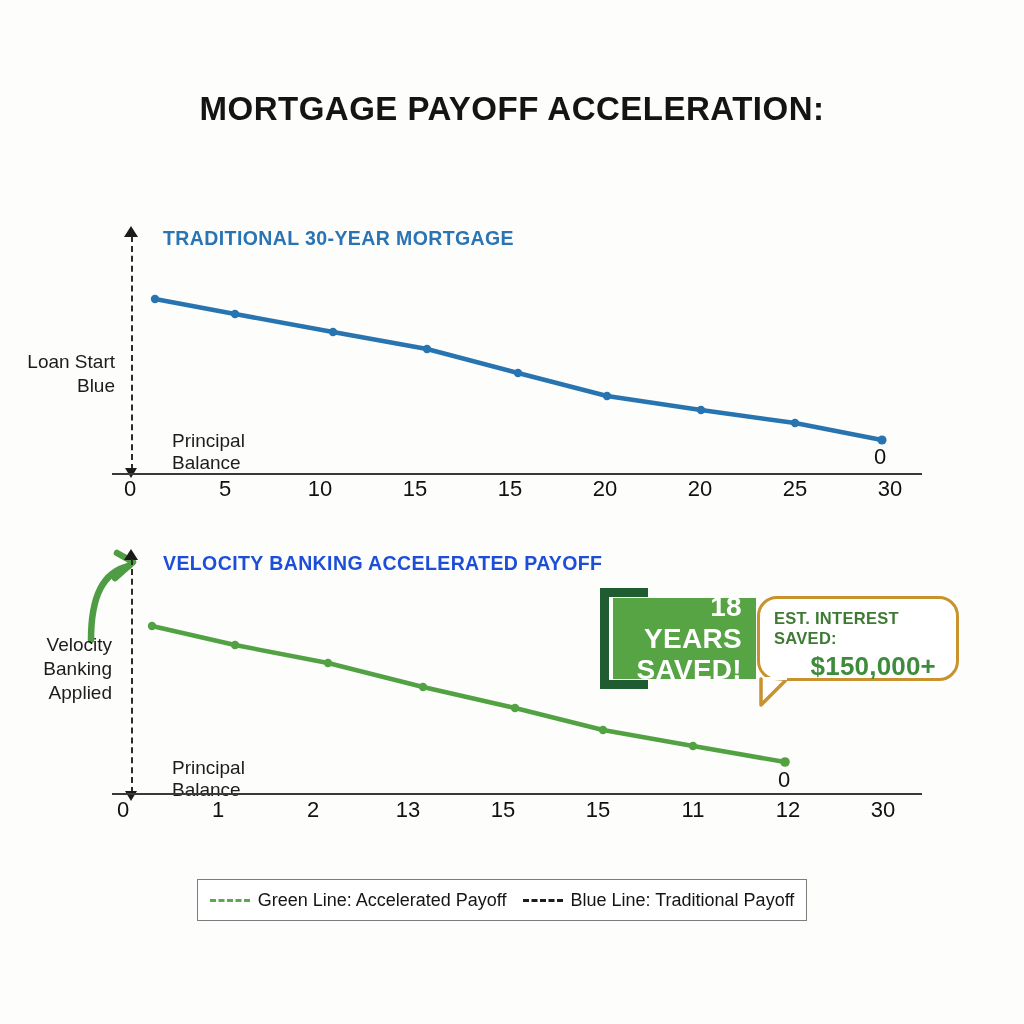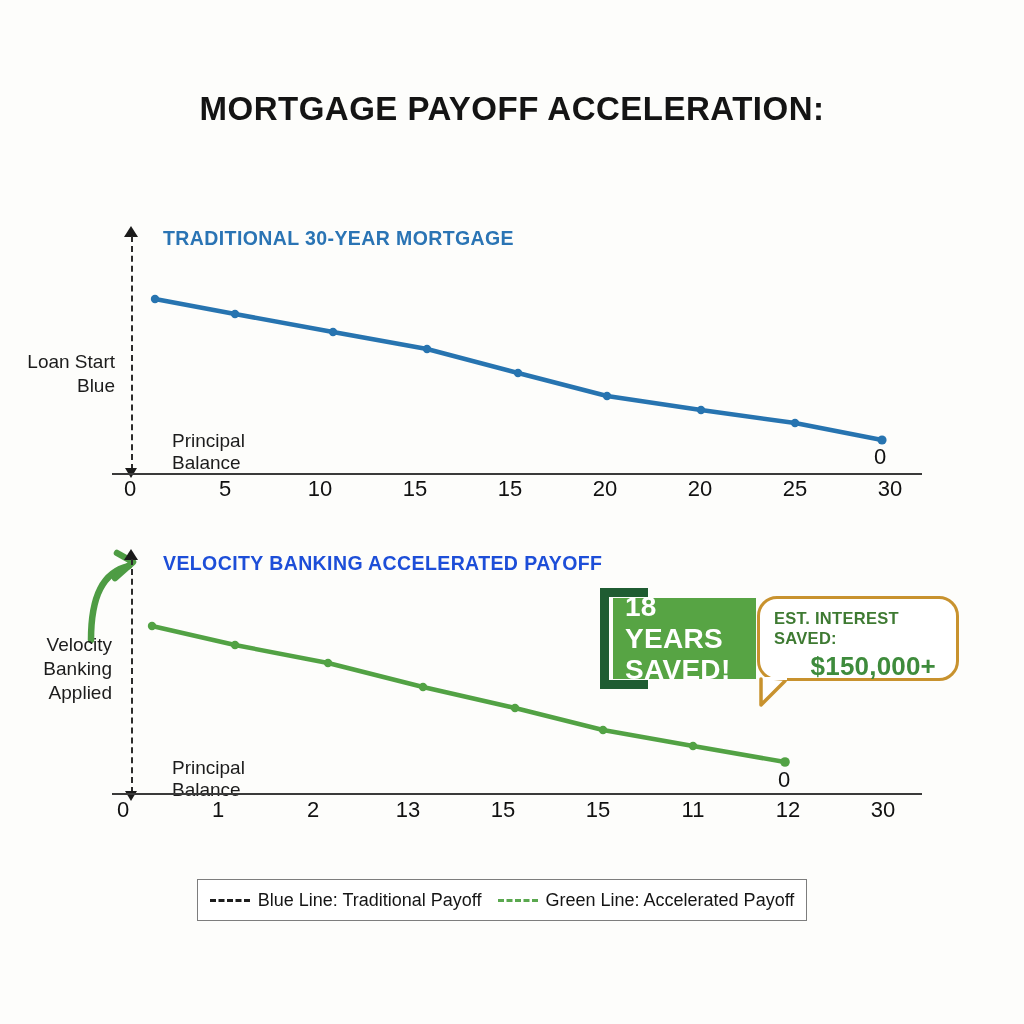--- a/index.html
+++ b/index.html
@@ -102,21 +102,21 @@
     align-items:center;
     justify-content:flex-end;
     box-sizing:border-box;
     padding:8px 14px 8px 12px;
   }
   .badge-text{
     color:#ffffff;
     font-weight:bold;
     font-size:28px;
     line-height:1.12;
-    text-align:left;
+    text-align:right;
     letter-spacing:0.3px;
   }
   .bubble{
     position:absolute;
     background:#ffffff;
     border:3.5px solid #c8922e;
     border-radius:9px;
     box-sizing:border-box;
     padding:10px 14px;
   }
@@ -284,22 +284,22 @@
   </div>
 
   <svg width="60" height="40" style="position:absolute;left:755px;top:677px;">
     <path d="M6,2 L6,28 L30,4" fill="#ffffff" stroke="none"></path>
     <path d="M6,2 L6,28 L30,4" fill="none" stroke="#c8922e" stroke-width="3.5" stroke-linejoin="round" stroke-linecap="round"></path>
     <rect x="8" y="0" width="24" height="3" fill="#ffffff"></rect>
   </svg>
 
   <div class="legend" style="left:197px;top:879px;width:610px;height:42px;">
     <div class="legend-item">
+      <span class="dash green"></span>
+      <span class="legend-text">Green Line: Accelerated Payoff</span>
+    </div>
+    <div class="legend-item">
       <span class="dash"></span>
       <span class="legend-text">Blue Line: Traditional Payoff</span>
     </div>
-    <div class="legend-item">
-      <span class="dash green"></span>
-      <span class="legend-text">Green Line: Accelerated Payoff</span>
-    </div>
   </div>
 
 </div>
 
 </body></html>

